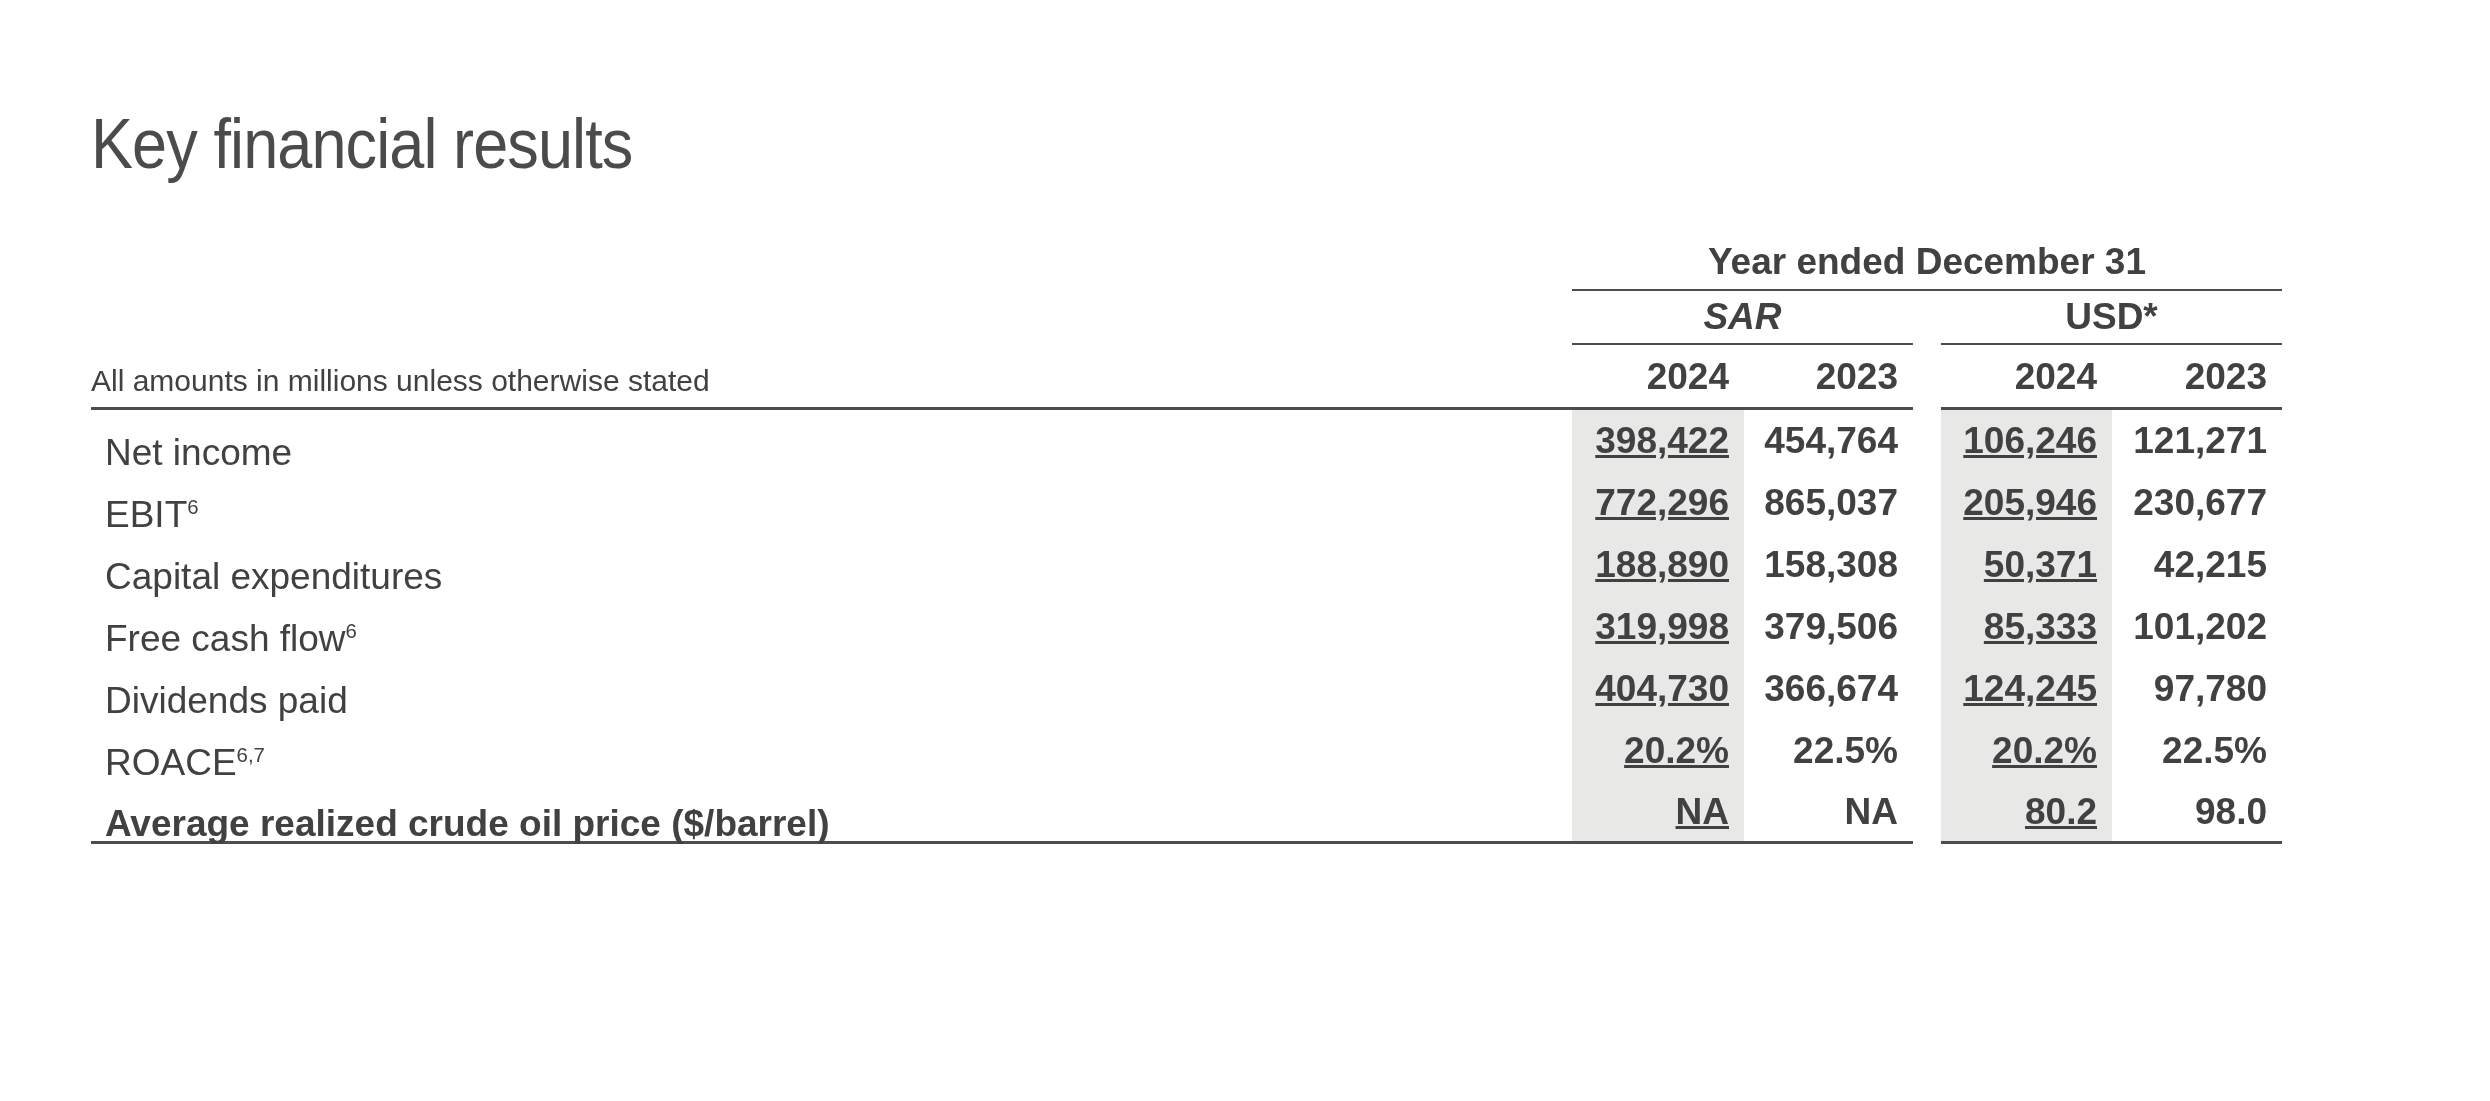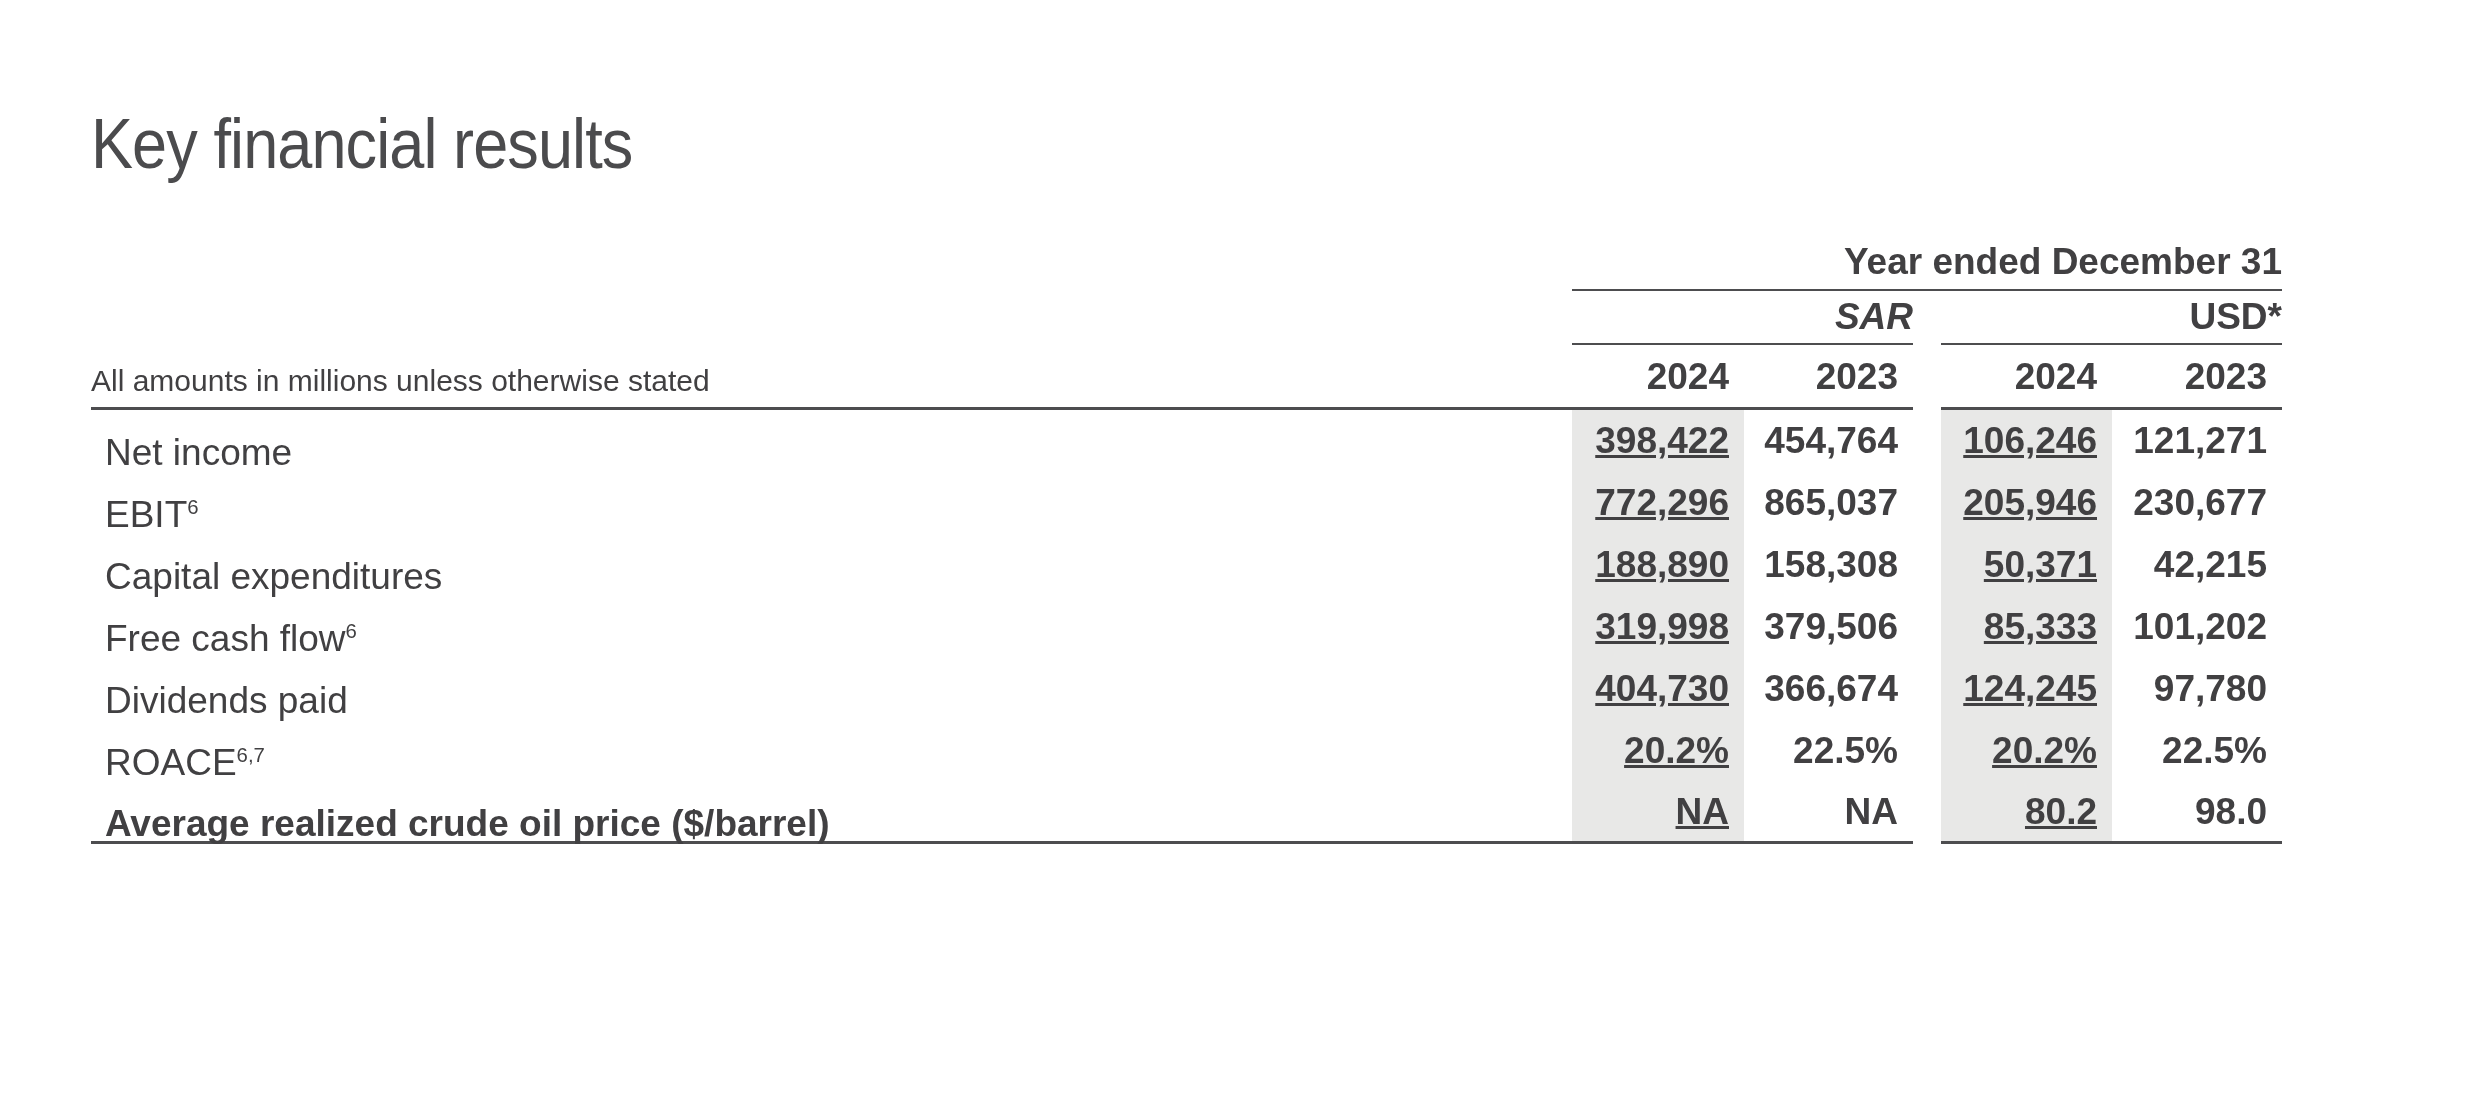--- a/index.html
+++ b/index.html
@@ -22,21 +22,21 @@
     transform:scaleX(0.9);transform-origin:0 0;
   }
   .tbl{
     position:absolute;left:91px;top:234px;width:2191px;
     display:grid;
     grid-template-columns:1481px 172px 169px 28px 171px 170px;
     grid-template-rows:57px 54px 65px repeat(7,62px);
     font-size:37px;
   }
   .cell{display:flex;align-items:center;white-space:nowrap;}
-  .center{justify-content:flex-end;}
+  .center{justify-content:center;}
   .val{justify-content:flex-end;padding-right:15px;font-weight:bold;}
   .lbl{padding-left:14px;margin-top:24px;}
   .bottom{align-items:flex-end;padding-bottom:9px;}
   .b{font-weight:700;}
   .bb2{border-bottom:2px solid var(--line);}
   .bb3{border-bottom:3px solid var(--line);}
   .hl{background:var(--hl-bg);text-decoration:underline;}
   .note{font-size:30px;}
   .g1{grid-column:1;} .g2{grid-column:2;} .g3{grid-column:3;}
   .g4{grid-column:4;} .g5{grid-column:5;} .g6{grid-column:6;}

